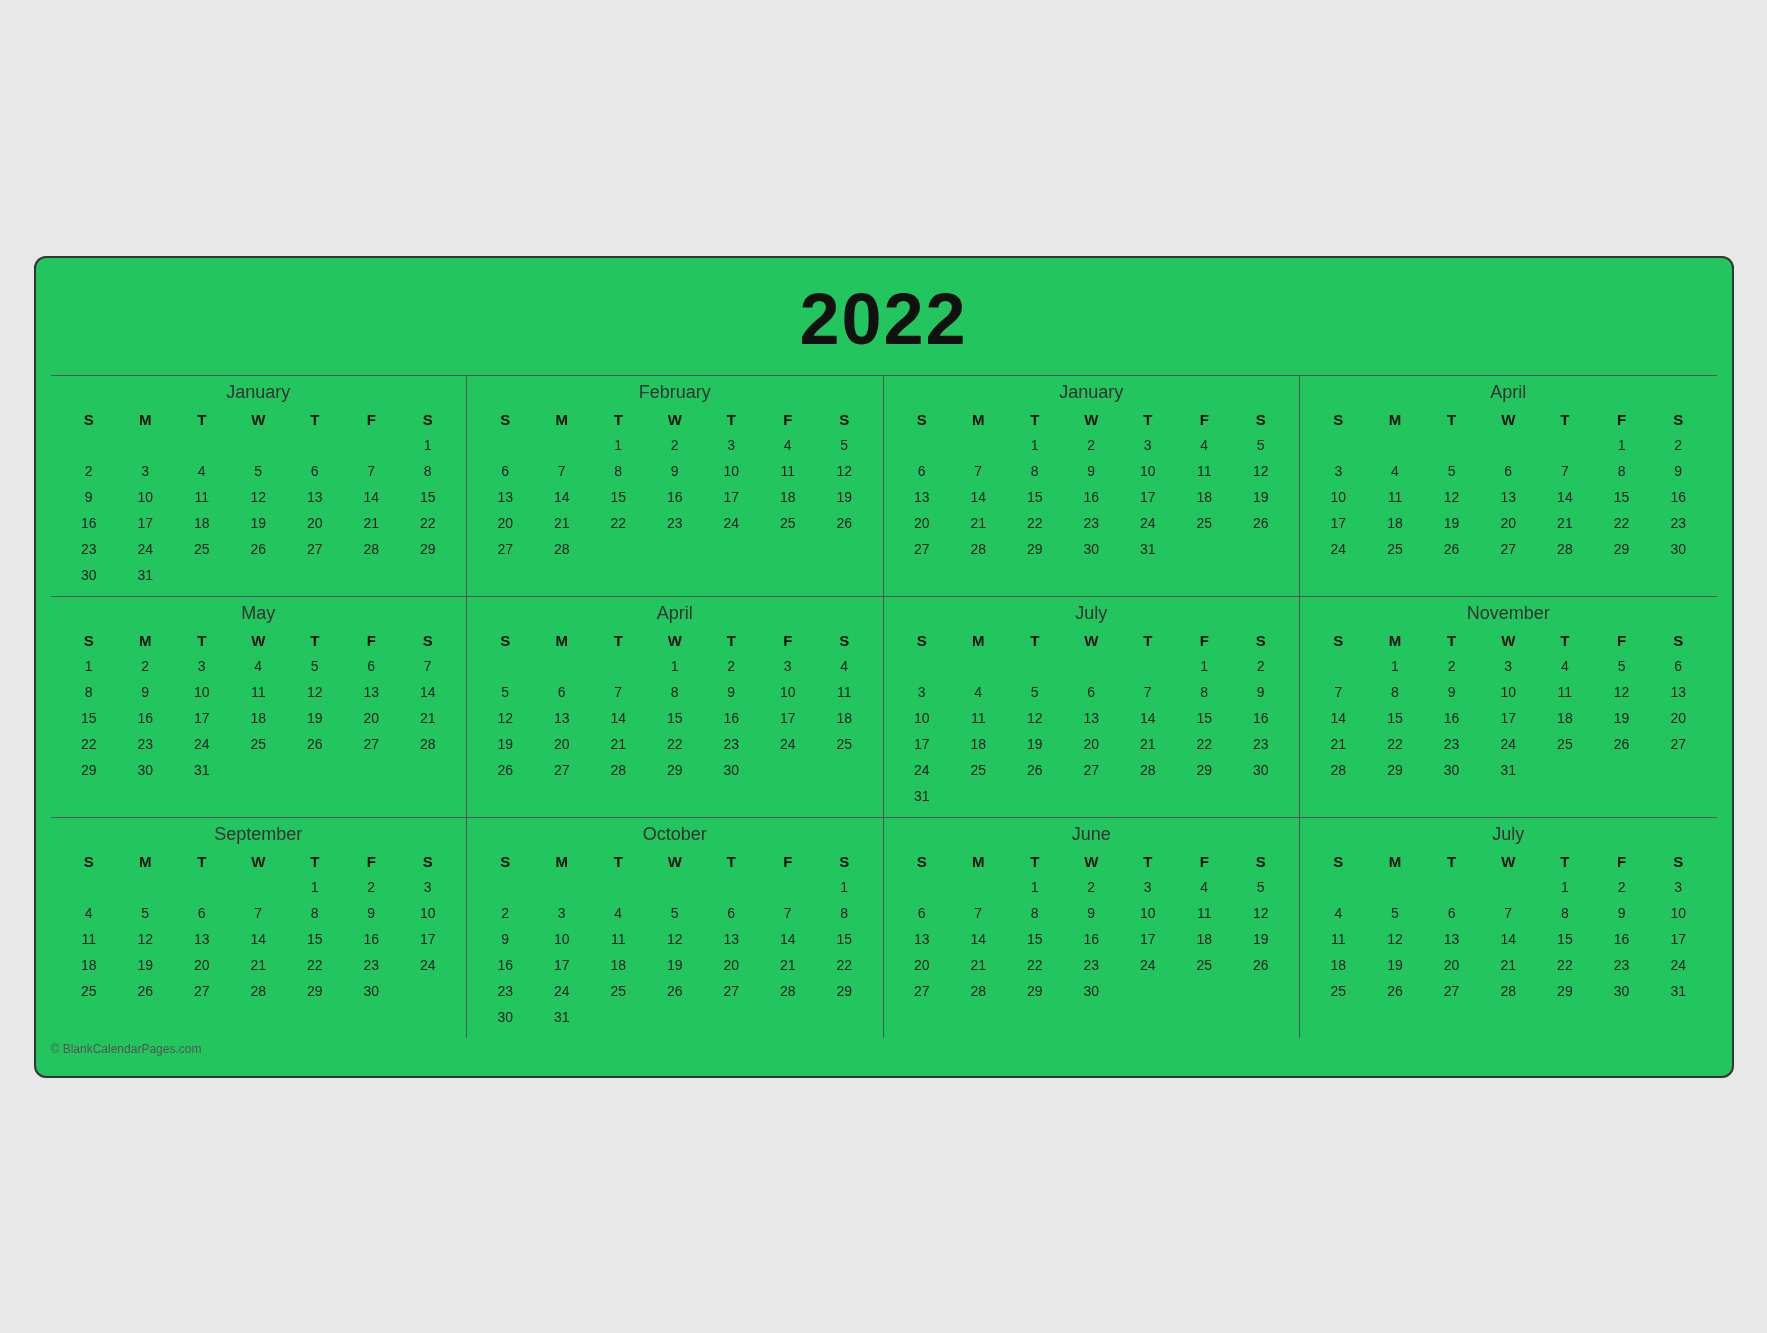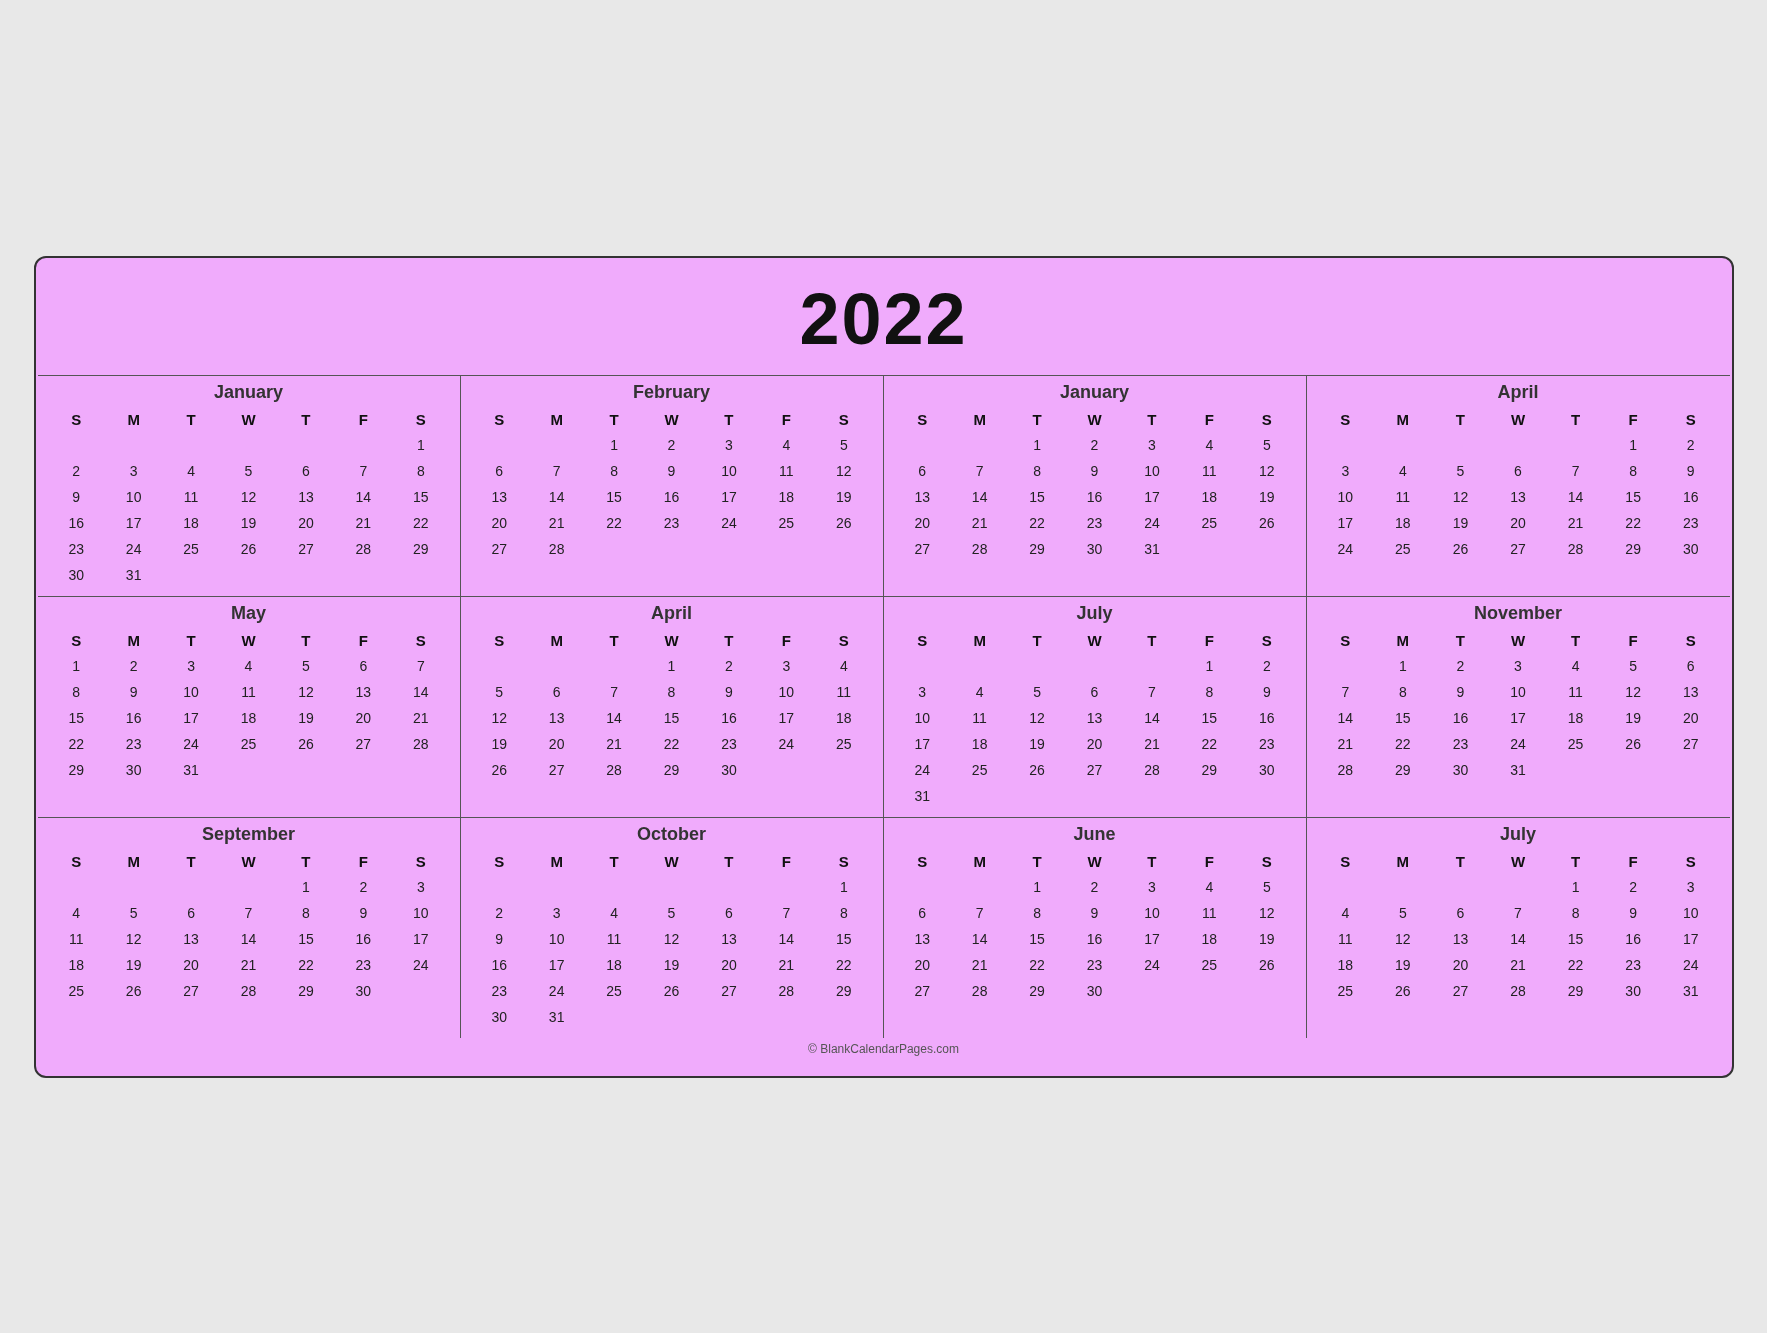--- a/index.html
+++ b/index.html
@@ -5,25 +5,25 @@
     * { box-sizing: border-box; margin: 0; padding: 0; }
     body {
       background: #e8e8e8;
       display: flex;
       justify-content: center;
       align-items: center;
       min-height: 100vh;
       font-family: Arial, sans-serif;
     }
     .calendar-container {
-      background: #f0abfc;
+      background: #22c55e;
       border: 2px solid #333;
       border-radius: 12px;
       width: 1700px;
-      padding: 10px 2px 20px;
+      padding: 10px 15px 20px;
     }
     .year-title {
       text-align: center;
       font-size: 72px;
       font-weight: bold;
       color: #111;
       padding: 10px 0 15px;
       letter-spacing: 2px;
     }
     .months-grid {
@@ -41,21 +41,21 @@
       border-right: none;
     }
     .month-block:nth-child(n+9) {
       border-bottom: none;
     }
     .month-name {
       text-align: center;
       font-size: 18px;
       color: #333;
       margin-bottom: 4px;
-      font-weight: bold;
+      font-weight: normal;
     }
     .day-grid {
       display: grid;
       grid-template-columns: repeat(7, 1fr);
       text-align: center;
     }
     .day-header {
       font-weight: bold;
       font-size: 15px;
       padding: 4px 2px;
@@ -63,21 +63,20 @@
     }
     .day-cell {
       font-size: 14px;
       padding: 5px 2px;
       color: #222;
     }
     .day-cell.empty {
       color: transparent;
     }
     .footer {
-      text-align: center;
       font-size: 12px;
       color: #555;
       margin-top: 4px;
     }
   </style>
 </head>
 <body>
 
 <div class="calendar-container">
   <div class="year-title">2022</div>

